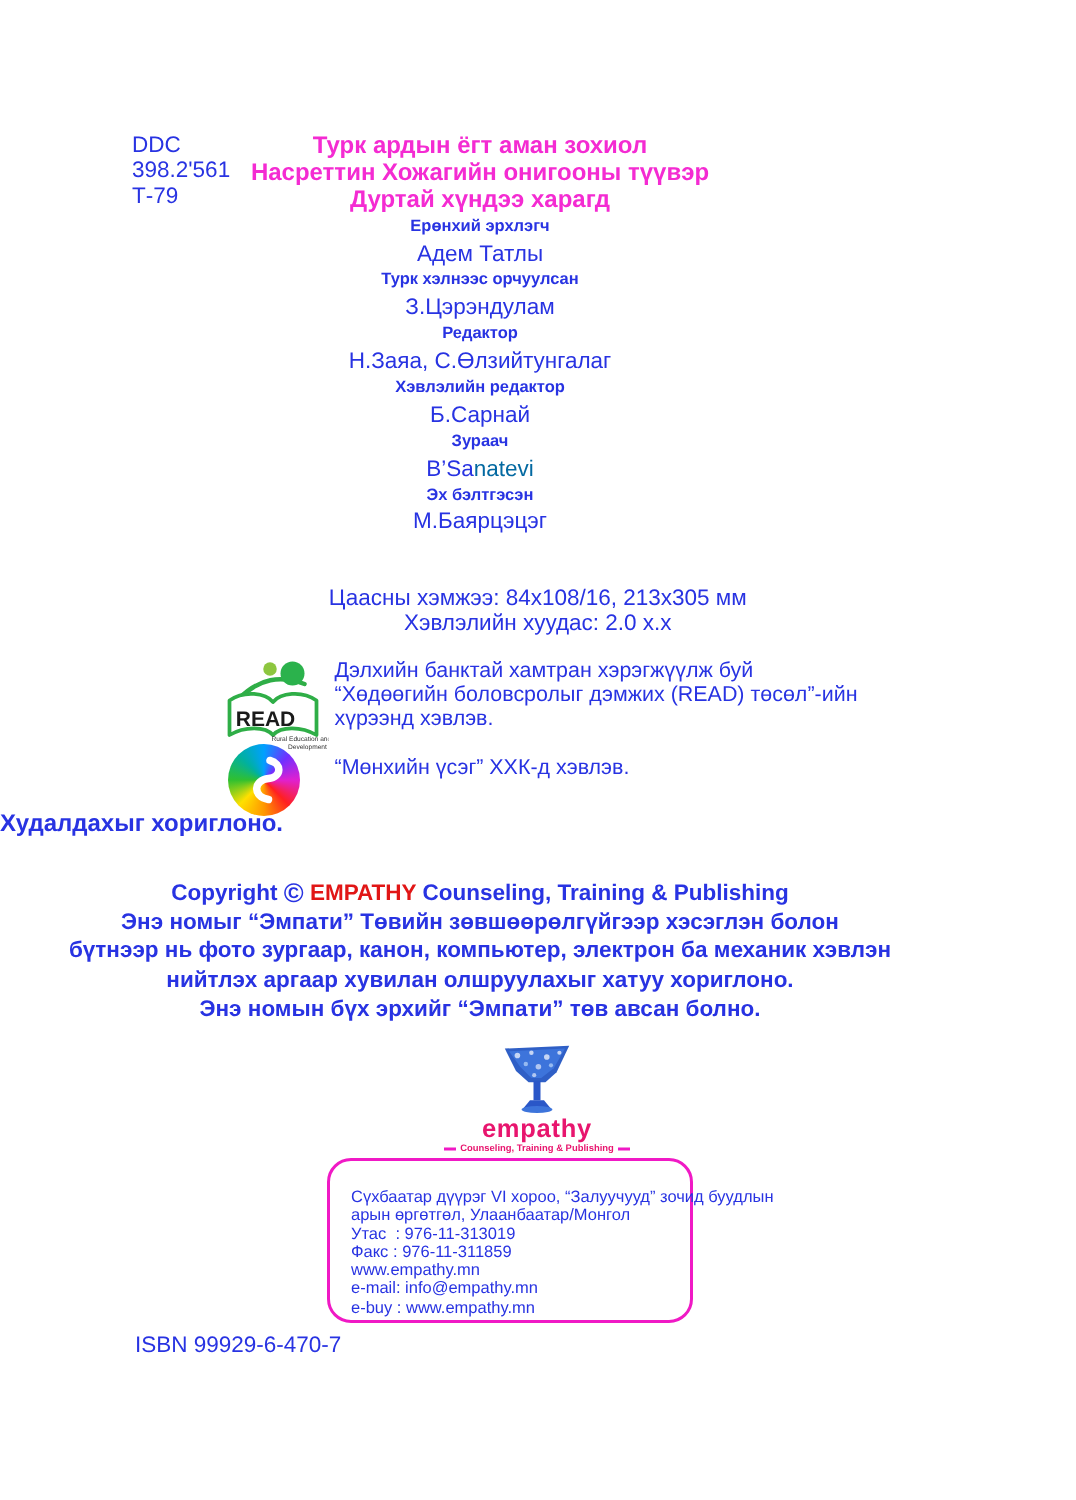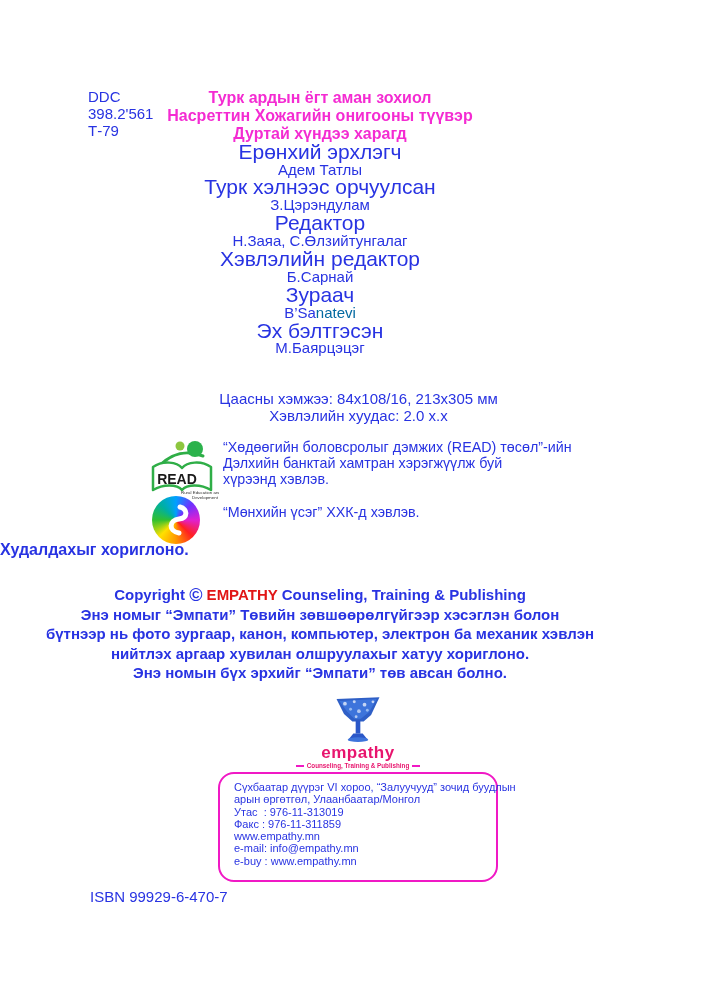--- a/index.html
+++ b/index.html
@@ -10,21 +10,21 @@
   }
   .blue{color:#2833E2;}
   .orange{color:#0369a1;}
   .red{color:#E11616;}
 
   .ddc{position:absolute;left:88px;top:88px;font-size:15px;line-height:17px;}
 
   .titleblock{position:absolute;left:0;top:89px;width:640px;text-align:center;}
   .titleblock .ln{height:17.9px;line-height:17.9px;font-size:15px;}
   .titleblock .ln.hmag{font-size:16px;font-weight:bold;color:#F42BD2;}
-  .titleblock .ln.hb{font-size:21px;font-weight:normal;}
+  .titleblock .ln.hb{font-size:11px;font-weight:bold;}
 
   .specs{position:absolute;left:0;top:390px;width:717px;text-align:center;font-size:15px;line-height:17px;}
 
   .readrow{position:absolute;left:147px;top:434px;}
   .read-logo{position:absolute;left:0;top:2px;width:72px;height:66px;}
   .readtext{position:absolute;left:76px;top:5px;width:400px;font-size:14.3px;line-height:16.2px;}
 
   .printrow{position:absolute;left:152px;top:496px;}
   .rainbow{
     position:absolute;left:0;top:0;width:48px;height:48px;border-radius:50%;
@@ -40,23 +40,23 @@
   .csym{font-size:18px;position:relative;top:1px;}
 
   .emlogo{position:absolute;left:296px;top:696px;width:124px;text-align:center;}
   .emlogo .tree{display:block;margin:0 auto;}
   .emword{font-size:17px;font-weight:bold;color:#E8156E;letter-spacing:.5px;line-height:16px;}
   .emtagrow{display:flex;align-items:center;justify-content:center;gap:3px;margin-top:1px;}
   .emtagrow .rule{height:2px;width:26px;background:#F019C5;}
   .emtag{font-size:6.3px;font-weight:bold;color:#E8156E;white-space:nowrap;}
 
   .cbox{
-    position:absolute;left:218px;top:772px;width:280px;height:110px;
+    position:absolute;left:218px;top:772px;width:244px;height:110px;
     border:2px solid #F019C5;border-radius:16px;box-sizing:border-box;
-    padding:7px 0 0 14px;
+    padding:18px 0 0 14px;
   }
   .cbox .ln{font-size:11px;line-height:12.3px;white-space:pre;}
 
   .isbn{position:absolute;left:90px;top:888px;font-size:15px;}
 </style>
 </head>
 <body>
 
 <div class="page">
 
@@ -93,22 +93,22 @@
     <svg class="read-logo" viewBox="0 0 72 66" width="72" height="66">
       <path d="M12 30 C 26 16, 40 14, 56 20" fill="none" stroke="#2FAE47" stroke-width="3" stroke-linecap="round"></path>
       <circle cx="33" cy="10" r="4.5" fill="#8DC63F"></circle>
       <circle cx="48" cy="13" r="8" fill="#2BB24C"></circle>
       <path d="M6 31 C 16 24, 30 26, 35 32 C 40 26, 54 24, 64 31 L64 54 C 54 48, 40 48, 35 54 C 30 48, 16 48, 6 54 Z" fill="#ffffff" stroke="#2FAE47" stroke-width="2.5" stroke-linejoin="round"></path>
       <text x="30" y="48" text-anchor="middle" font-size="14" font-weight="bold" fill="#1a1a1a">READ</text>
       <text x="34" y="58" font-size="4.4" fill="#333333">Rural Education and</text>
       <text x="45" y="63" font-size="4.4" fill="#333333">Development</text>
     </svg>
     <div class="readtext">
+      <div>Дэлхийн банктай хамтран хэрэгжүүлж буй</div>
       <div>“Хөдөөгийн боловсролыг дэмжих (READ) төсөл”-ийн</div>
-      <div>Дэлхийн банктай хамтран хэрэгжүүлж буй</div>
       <div>хүрээнд хэвлэв.</div>
     </div>
   </div>
 
   <div class="printrow">
     <div class="rainbow">
       <svg viewBox="0 0 48 48" width="48" height="48">
         <path d="M28 11 c8 2 8 11 -1 12 c-10 1 -11 12 0 14" fill="none" stroke="#ffffff" stroke-width="5" stroke-linecap="round"></path>
       </svg>
     </div>

